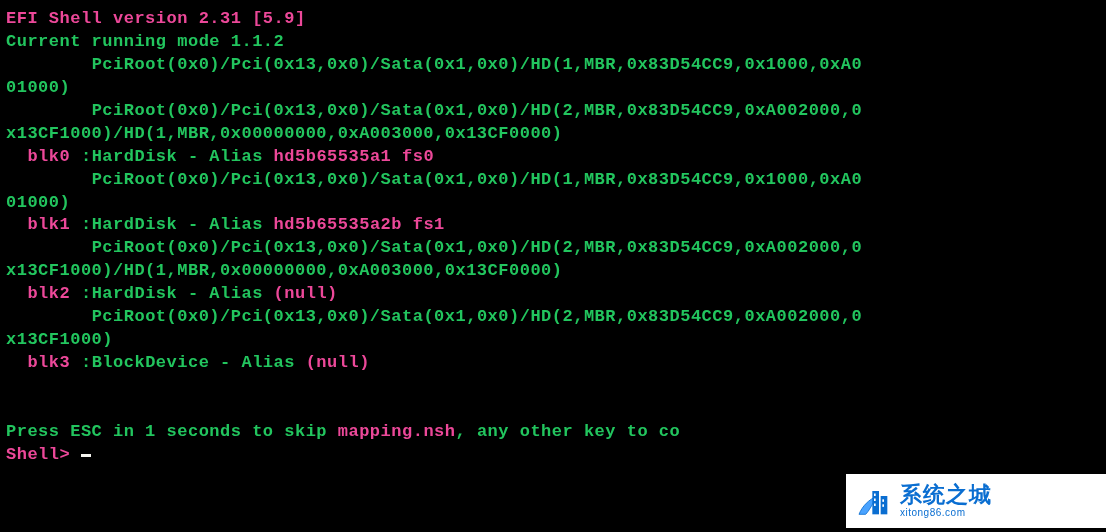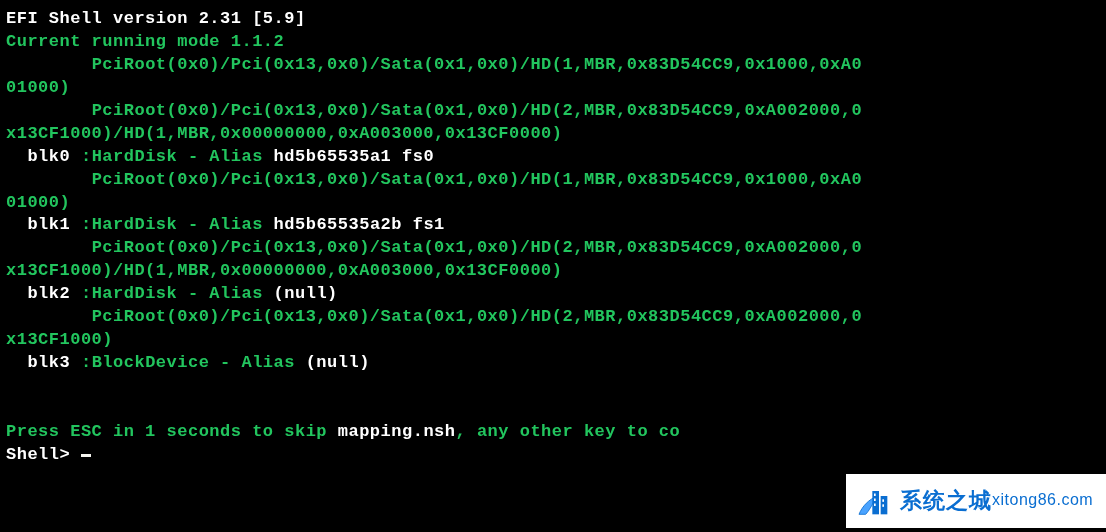--- a/index.html
+++ b/index.html
@@ -19,21 +19,21 @@
   .screen {
     position: relative;
     width: 1106px;
     height: 532px;
     padding: 8px 6px 0 6px;
     box-sizing: border-box;
   }
   .line {
     white-space: pre;
   }
-  .y { color: #ffffff; }
+  .y { color: #ec4899; }
   .w { color: #22c55e; }
   .cursor {
     display: inline-block;
     width: 10px;
     height: 3px;
     background: #f5f5f0;
     vertical-align: baseline;
     margin-bottom: 2px;
   }
   .watermark {
@@ -50,32 +50,32 @@
     font-family: "Microsoft YaHei", "SimHei", sans-serif;
   }
   .wm-icon {
     width: 40px;
     height: 40px;
     margin-right: 6px;
     flex-shrink: 0;
   }
   .wm-text {
     display: flex;
-    flex-direction: row;
+    flex-direction: column;
     line-height: 1;
   }
   .wm-title {
     color: #0a6ed1;
     font-size: 22px;
     font-weight: 700;
     letter-spacing: 1px;
   }
   .wm-url {
     color: #0a6ed1;
-    font-size: 16px;
+    font-size: 10px;
     font-weight: 400;
     margin-top: 2px;
   }
 </style>
 </head>
 <body>
 
 <div class="screen">
 
   <div class="line"><span class="y">EFI Shell version 2.31 [5.9]</span></div>

